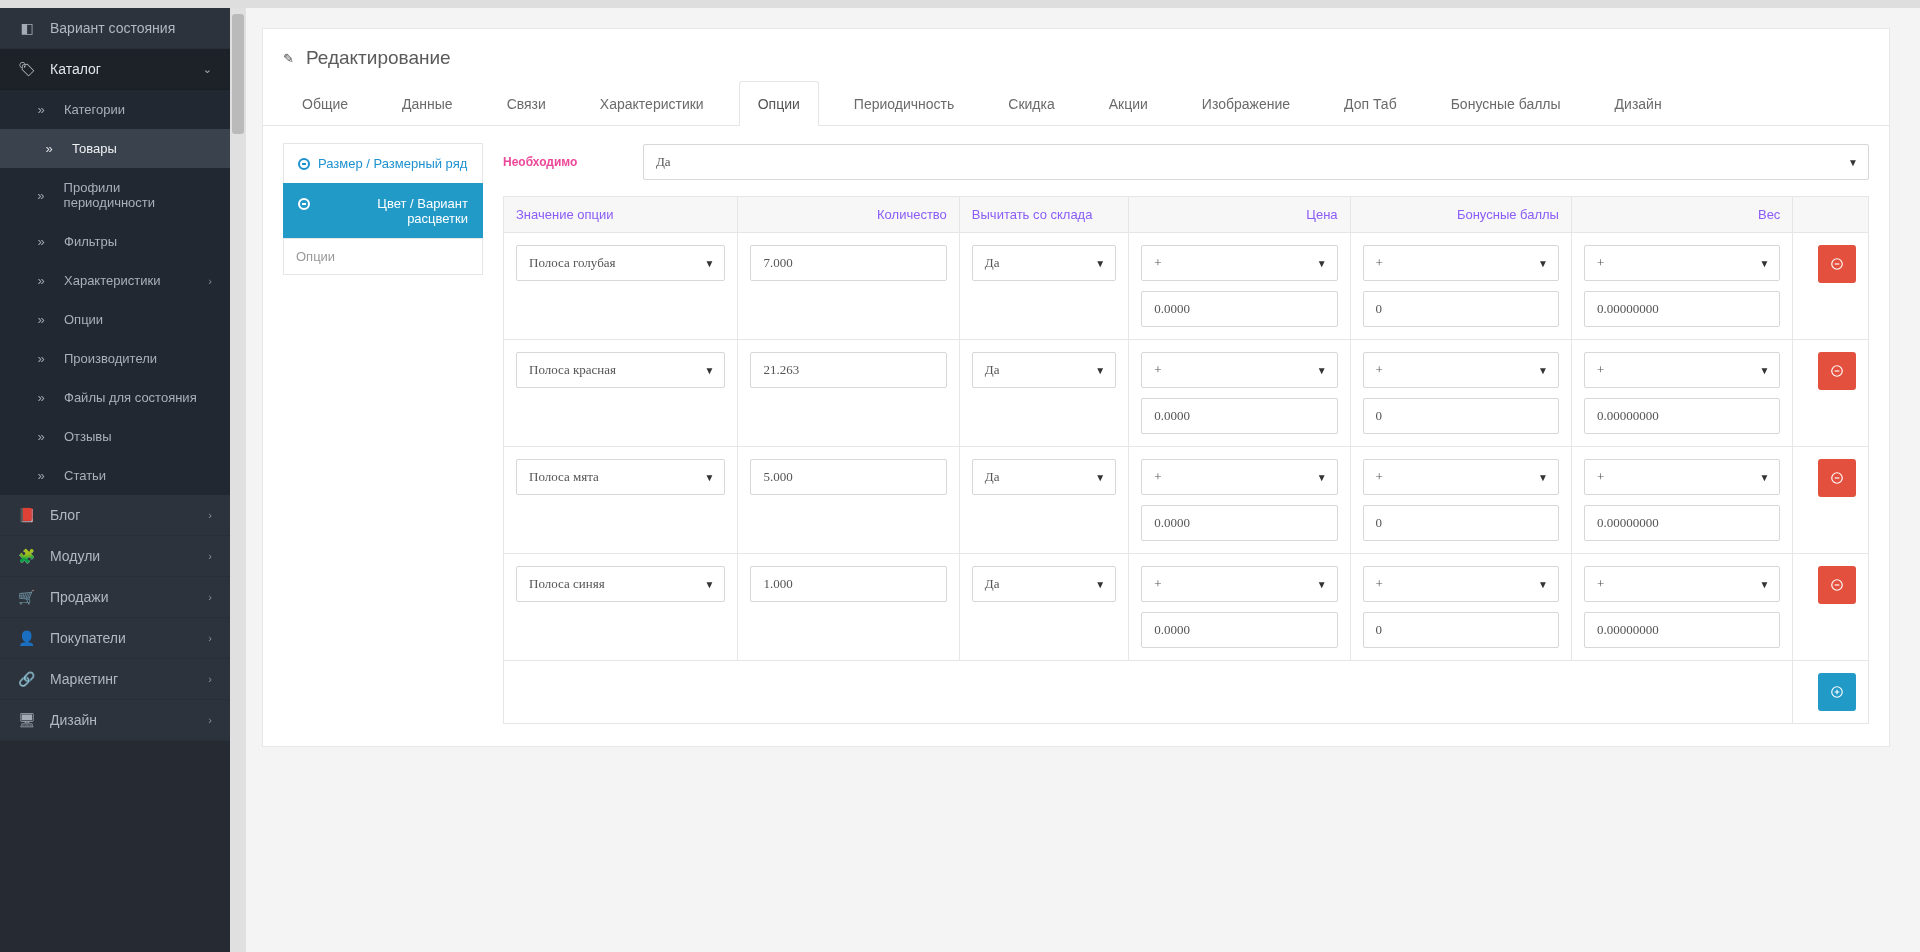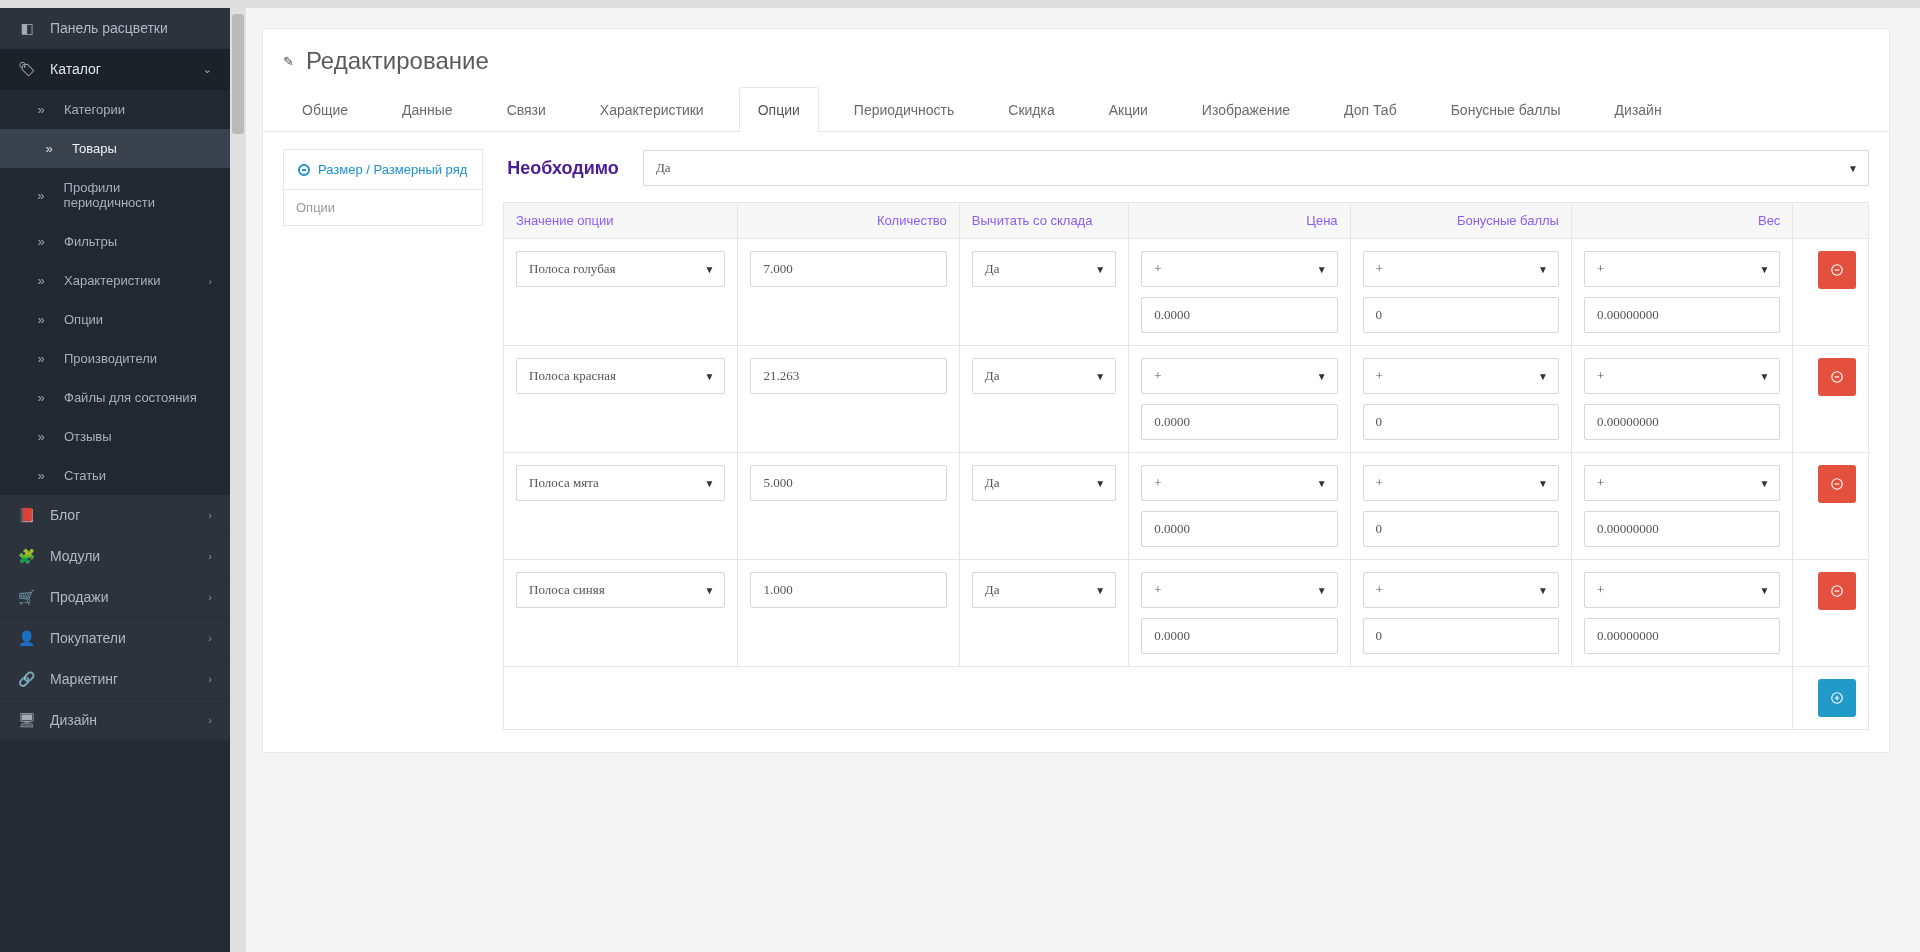--- a/index.html
+++ b/index.html
@@ -78,21 +78,21 @@
   }
   .panel{
     background:#fff;border:1px solid var(--panel-border);margin:20px 30px 0 10px;
     display:flex;flex-direction:column;
   }
   .panel-head{
     display:flex;align-items:center;gap:12px;
     padding:18px 20px 12px 20px;
     color:#4a4a4a;
   }
-  .panel-head .ttl{font-size:24px;color:#5a5a5a;}
+  .panel-head .ttl{font-size:19px;color:#5a5a5a;}
   .tabs{
     display:flex;border-bottom:1px solid var(--border);
     padding:0 20px;gap:16px;
   }
   .tab{
     padding:14px 18px;color:#6a6a6a;cursor:pointer;font-size:14px;
     border:1px solid transparent;border-bottom:none;margin-bottom:-1px;
   }
   .tab.active{
     border-color:var(--border);background:#fff;color:#555;
@@ -106,21 +106,21 @@
   }
   .opt-tab{color:var(--blue);background:#fff;}
   .opt-tab-active{background:var(--blue2);color:#fff;border-color:var(--blue2);}
   .opt-tab-input{
     border:1px solid var(--border);padding:10px 12px;color:#999;margin-top:-1px;background:#fff;font-size:13px;
   }
   .optcircle{display:inline-block;width:12px;height:12px;border-radius:50%;border:2px solid currentColor;margin-top:2px;position:relative;flex:0 0 auto;}
   .optcircle::after{content:"";position:absolute;left:2px;right:2px;top:3px;height:2px;background:currentColor;}
   .right{flex:1;display:flex;flex-direction:column;gap:16px;}
   .need{display:flex;align-items:center;gap:20px;}
-  .need-lbl{font-weight:bold;color:#4c1d95;text-align:center;width:120px;font-size:18px;}
+  .need-lbl{font-weight:bold;color:#ec4899;text-align:left;width:120px;font-size:12px;}
   table{width:100%;border-collapse:collapse;table-layout:fixed;}
   thead th{
     background:var(--th-bg);border:1px solid var(--border);padding:10px 12px;color:#8b5cf6;text-align:left;font-weight:normal;font-size:13px;
   }
   thead th.r{text-align:right;}
   tbody td{
     border:1px solid var(--border);padding:12px;vertical-align:top;
   }
   .sel, .inp{
     width:100%;height:36px;border:1px solid #d7d7d7;border-radius:2px;background:#fff;
@@ -142,21 +142,21 @@
 </style>
 </head>
 <body>
 
 <div class="topstrip"></div>
 <div class="layout">
   <nav class="sidebar">
     <div class="sb-item">
       <span class="lbl">
           <span class="ico">◧</span>
-          <span>Панель расцветки</span>
+          <span>Вариант состояния</span>
         </span>
     </div>
     <div class="sb-item exp">
       <span class="lbl">
           <span class="ico">🏷</span>
           <span>Каталог</span>
         </span>
       <span class="chev">⌄</span>
     </div>
 
@@ -290,20 +290,24 @@
         <div class="tab"><span>Доп Таб</span></div>
         <div class="tab"><span>Бонусные баллы</span></div>
         <div class="tab"><span>Дизайн</span></div>
       </div>
 
       <div class="content">
         <div class="opttabs">
           <div class="opt-tab">
             <span class="optcircle"></span>
             <span>Размер / Размерный ряд</span>
+          </div>
+          <div class="opt-tab-active">
+            <span class="optcircle"></span>
+            <span>Цвет / Вариант расцветки</span>
           </div>
           <div class="opt-tab-input">
             <span>Опции</span>
           </div>
         </div>
 
         <div class="right">
           <div class="need">
             <span class="need-lbl">Необходимо</span>
             <div class="sel" style="flex:1">

